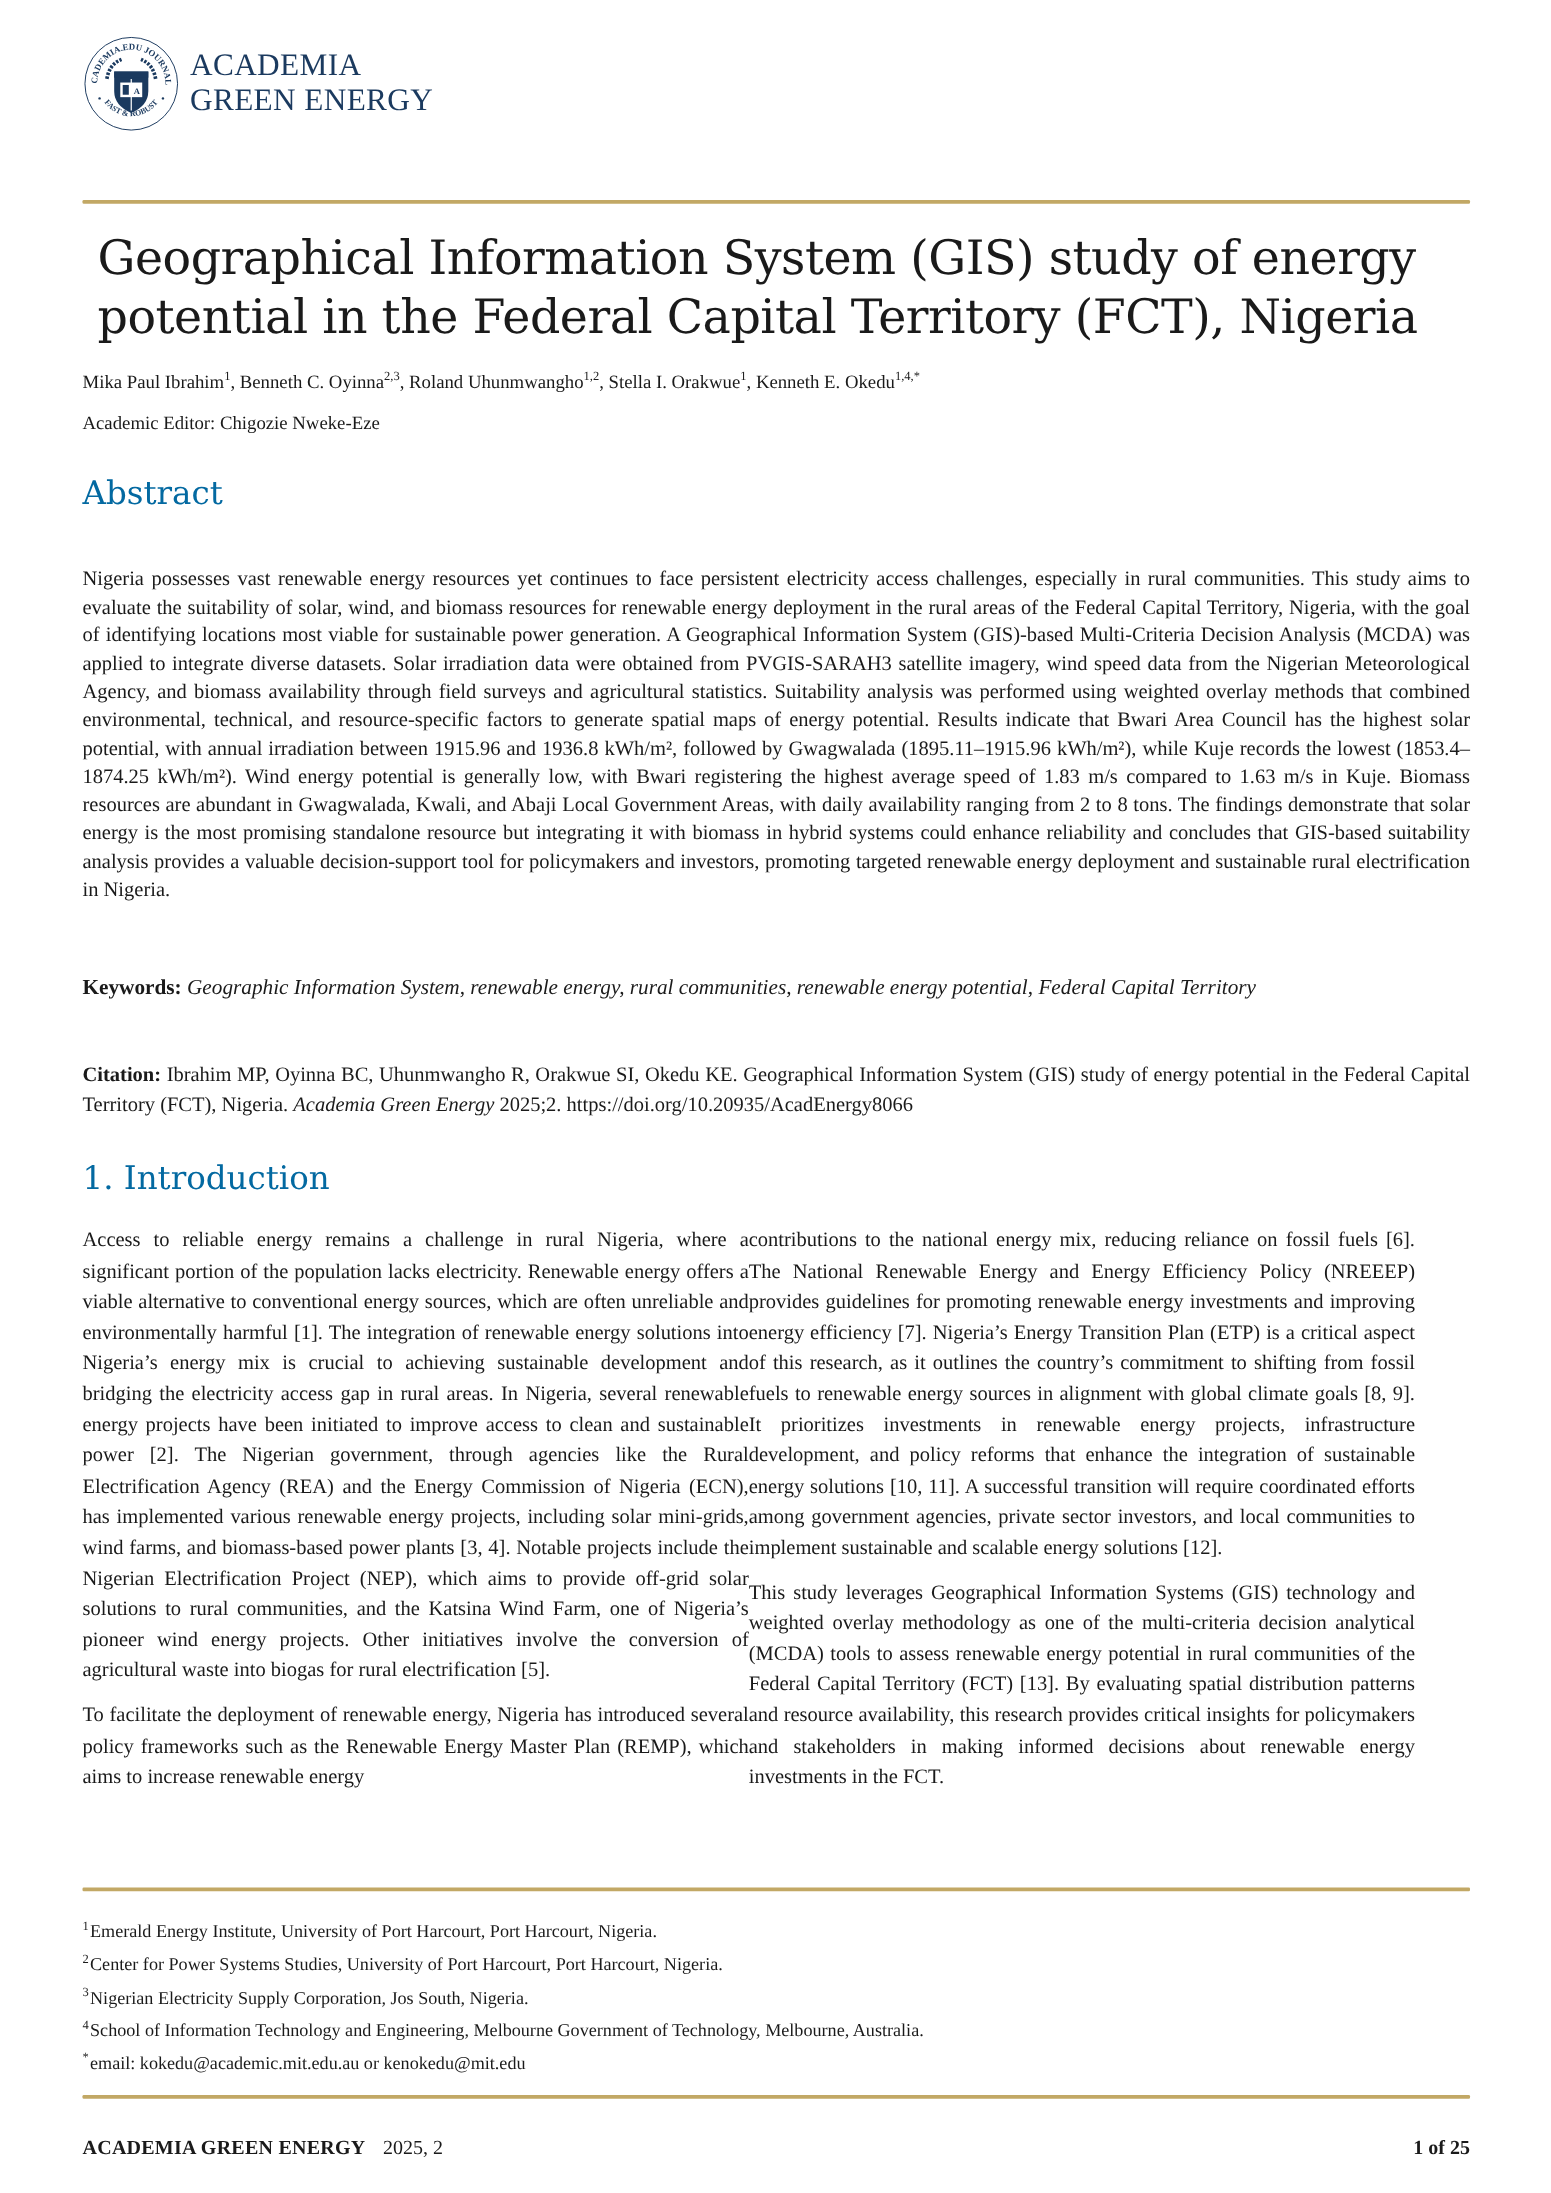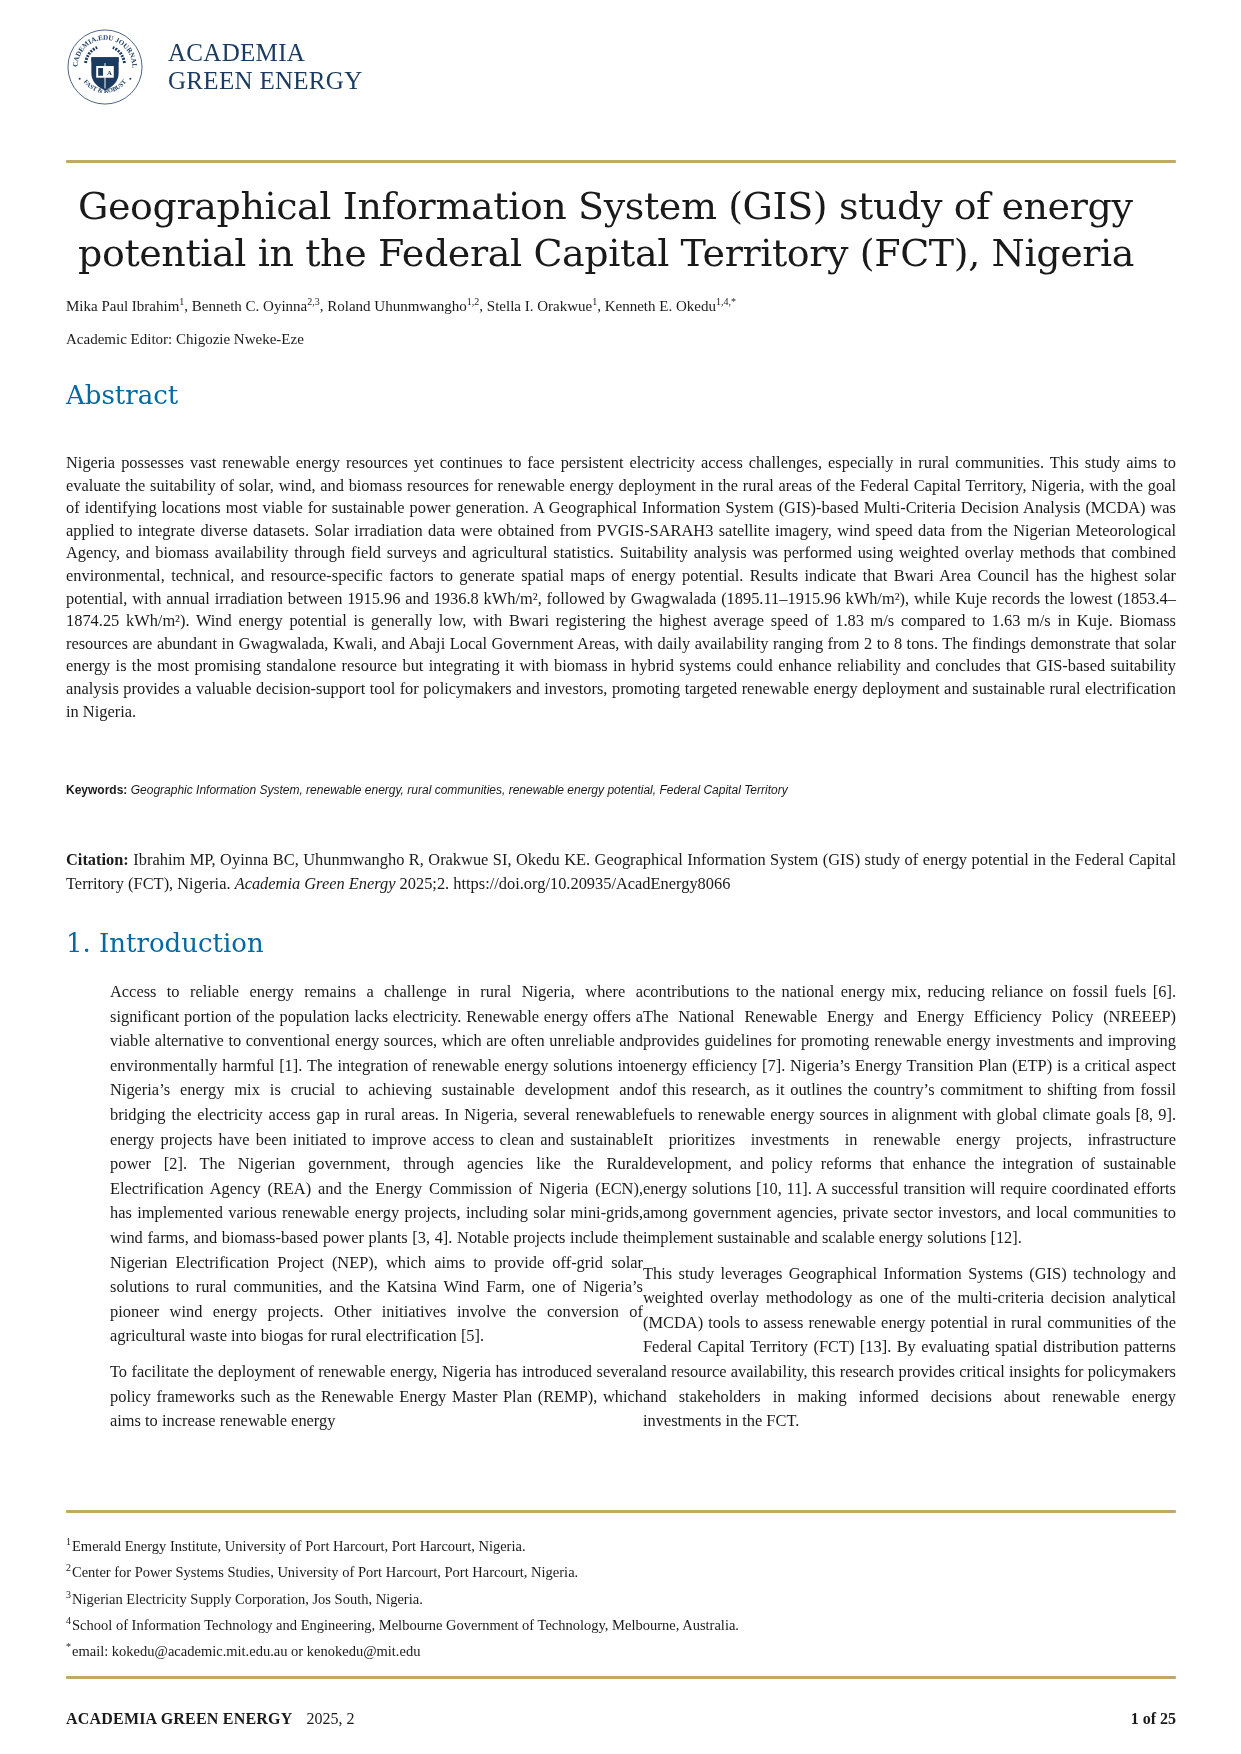--- a/index.html
+++ b/index.html
@@ -2,42 +2,42 @@
 <html><head>
 <meta charset="utf-8">
 <style>
   html, body { margin: 0; padding: 0; background: #ffffff; }
   body { width: 1241px; height: 1754px; position: relative; overflow: hidden;
          font-family: "DejaVu Serif", "Liberation Serif", serif; color: #1a1a1a; }
   .page { position: absolute; left: 66px; top: 0; width: 1110px; }
   .header { position: relative; height: 160px; }
   .logo { position: absolute; left: 0; top: 28px; display: flex; align-items: center; }
   .seal { width: 78px; height: 78px; }
-  .logo-text { margin-left: 24px; color: #1b3a5f; font-family: "Liberation Serif", serif;
+  .logo-text { margin-left: 8px; color: #1b3a5f; font-family: "Liberation Serif", serif;
                font-size: 25px; line-height: 28px; letter-spacing: 0.3px; }
   .meta { position: absolute; right: 0; top: 56px; text-align: right;
           font-family: "Liberation Serif", serif; font-size: 15px; line-height: 22px; color: #1a1a1a; }
   .rule { height: 3px; background: #c2a865; border-radius: 1px; }
   .rule.top { position: absolute; left: 0; right: 0; top: 160px; }
   h1.title { margin: 0; position: absolute; top: 183px; left: 12px; width: 1110px;
              font-family: "DejaVu Serif", serif; font-weight: normal; font-size: 38px;
              line-height: 47px; color: #1a1a1a; letter-spacing: -0.4px; }
   .authors { position: absolute; top: 296px; left: 0; font-size: 15px; font-family: "Liberation Serif", serif; }
   .authors sup { font-size: 10px; }
   .editor { position: absolute; top: 331px; left: 0; font-size: 15px; font-family: "Liberation Serif", serif; }
   h2 { margin: 0; font-weight: normal; color: #0369a1; font-family: "DejaVu Serif", serif; font-size: 26px; }
   .abs-h { position: absolute; top: 380px; left: 0; }
   .abs-text { position: absolute; top: 424px; left: 0; width: 1110px; text-align: justify;
               font-family: "Liberation Serif", serif; font-size: 16.4px; line-height: 22.6px; margin-top: 28px; }
   .keywords { position: absolute; top: 778px; left: 0; width: 1110px; text-align: justify;
-              font-family: Liberation Sans, sans-serif; font-size: 12px; line-height: 24px; }
+              font-family: Liberation Serif, serif; font-size: 17px; line-height: 24px; }
   .citation { position: absolute; top: 848px; left: 0; width: 1110px; text-align: justify;
               font-family: "Liberation Serif", serif; font-size: 16.4px; line-height: 24px; }
   .intro-h { position: absolute; top: 928px; left: 0; }
-  .cols { position: absolute; top: 980px; left: 0; width: 1110px; display: flex; justify-content: flex-end; }
+  .cols { position: absolute; top: 980px; left: 0; width: 1110px; display: flex; justify-content: flex-start; }
   .col { width: 533px; text-align: justify; font-family: "Liberation Serif", serif;
          font-size: 16.4px; line-height: 24.6px; hyphens: auto; }
   .col p { margin: 0 0 11px 0; }
   .rule.mid { position: absolute; left: 0; right: 0; top: 1510px; }
   .footnotes { position: absolute; top: 1531px; left: 0; font-family: "Liberation Serif", serif;
                font-size: 14.5px; line-height: 22.5px; }
   .footnotes sup { font-size: 10px; margin-right: 1px; }
   .rule.bot { position: absolute; left: 0; right: 0; top: 1676px; }
   .footer { position: absolute; top: 1710px; left: 0; width: 1110px; display: flex; justify-content: space-between;
             font-family: "Liberation Serif", serif; font-size: 16px; }

